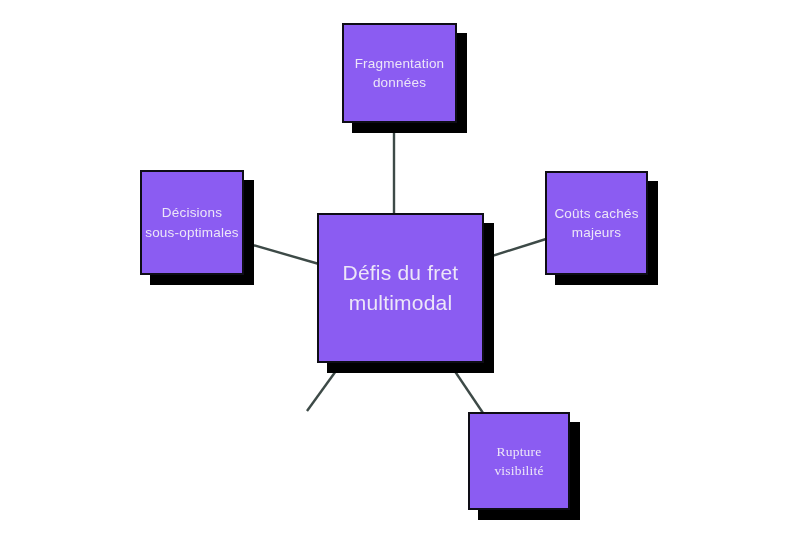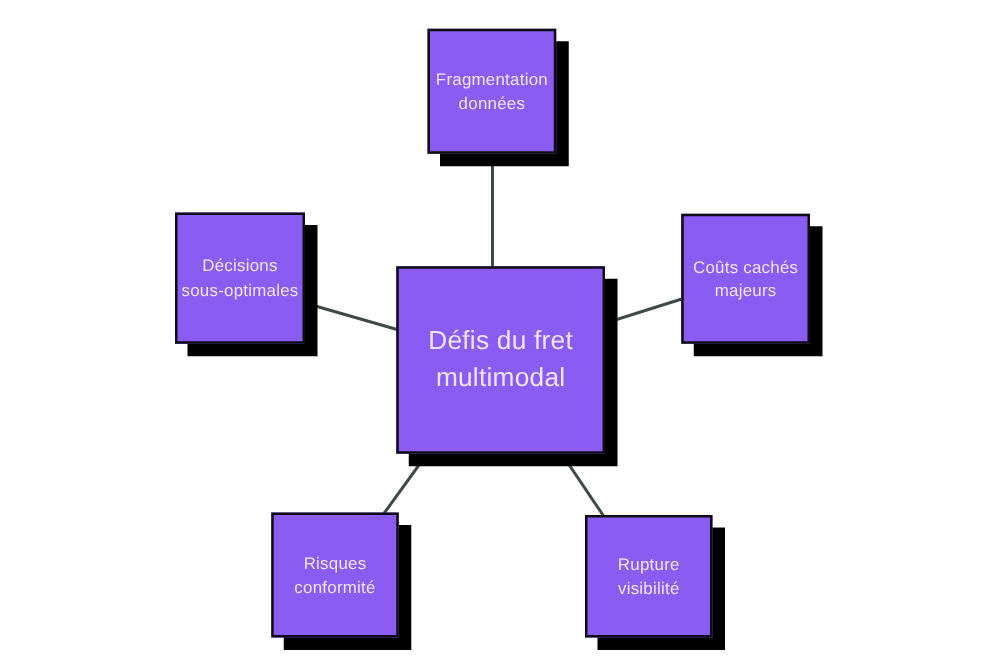--- a/index.html
+++ b/index.html
@@ -34,25 +34,25 @@
   .node .label{
     color:var(--text);
     white-space:pre-line;
     line-height:1.42;
     letter-spacing:0.2px;
   }
   .node-satellite .label{font-size:13.5px;}
   .node-center .label{font-size:21px;line-height:1.45;}
 
   .node-center{left:317px;top:213px;width:167px;height:150px;}
-  .node-top{left:342px;top:23px;width:103px;height:100px;}
+  .node-top{left:342px;top:23px;width:115px;height:100px;}
   .node-left{left:140px;top:170px;width:104px;height:105px;}
   .node-right{left:545px;top:171px;width:103px;height:104px;}
   .node-bottom-left{left:217px;top:410px;width:102px;height:100px;}
-  .node-bottom-right{left:468px;top:412px;width:102px;height:98px;}
+  .node-bottom-right{left:468px;top:412px;width:102px;height:98px;font-family:Liberation Serif, serif;}
 </style>
 </head>
 <body>
 
 <div class="canvas">
 
   <svg class="lines" viewBox="0 0 800 534" xmlns="http://www.w3.org/2000/svg">
     <line x1="394" y1="130" x2="394" y2="214" stroke="#3d4a47" stroke-width="2.4"></line>
     <line x1="246" y1="243" x2="319" y2="264" stroke="#3d4a47" stroke-width="2.4"></line>
     <line x1="473" y1="262" x2="546" y2="239" stroke="#3d4a47" stroke-width="2.4"></line>
@@ -73,23 +73,19 @@
   <div class="node node-satellite node-right">
     <span class="label">Coûts cachés
 majeurs</span>
   </div>
 
   <div class="node node-satellite node-left">
     <span class="label">Décisions
 sous-optimales</span>
   </div>
 
-  <div class="node node-satellite node-bottom-left">
-    <span class="label">Risques
-conformité</span>
-  </div>
 
   <div class="node node-satellite node-bottom-right">
     <span class="label">Rupture
 visibilité</span>
   </div>
 
 </div>
 
 </body></html>

